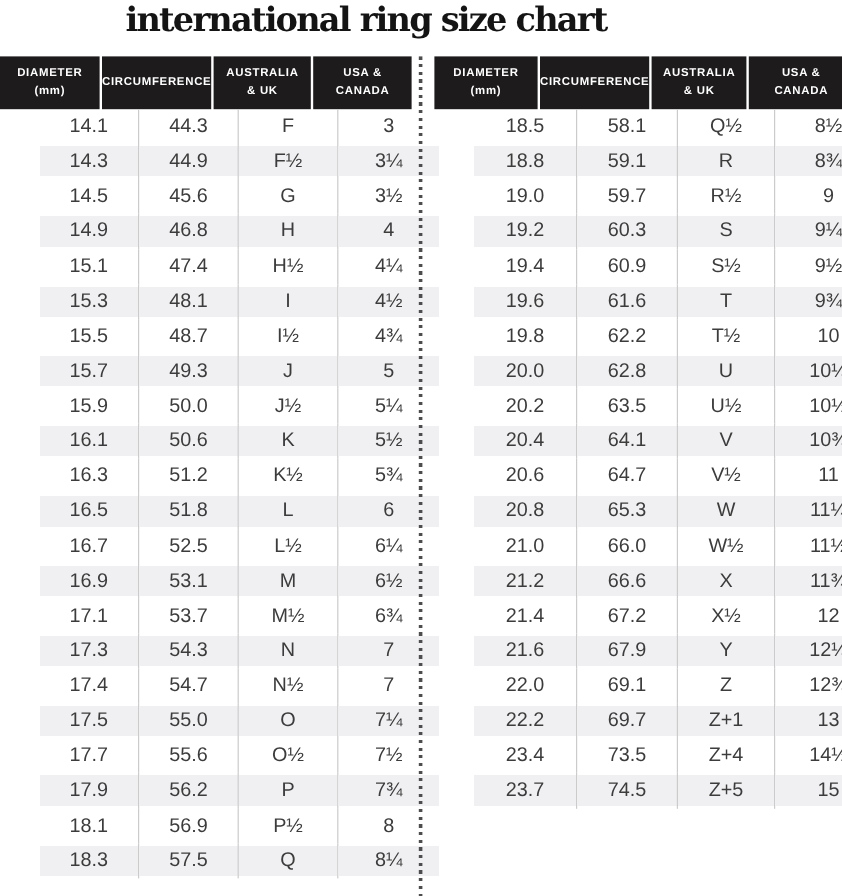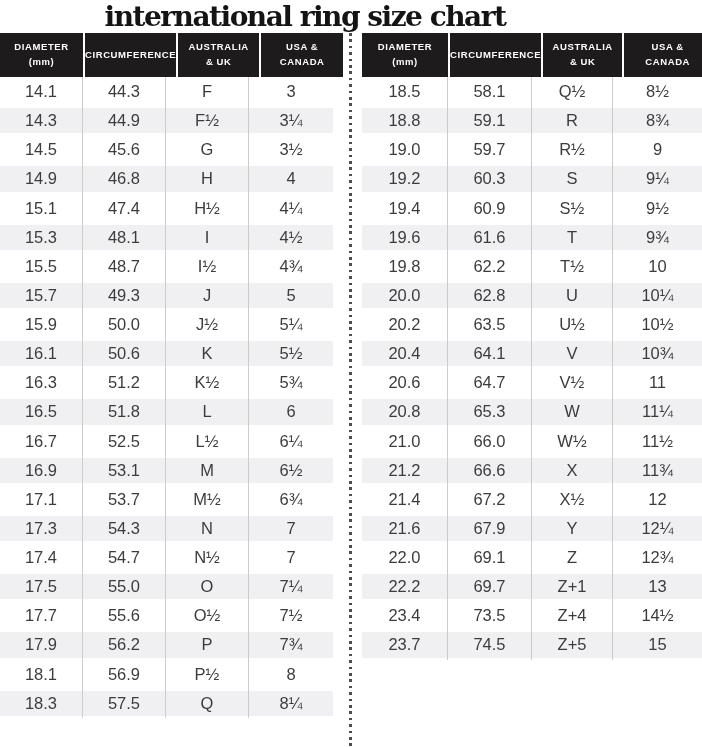--- a/index.html
+++ b/index.html
@@ -4,21 +4,21 @@
 <style>
   html, body { margin:0; padding:0; }
   body {
     width:702px; height:747px; overflow:hidden; background:#ffffff;
     font-family:"Liberation Sans", sans-serif;
     -webkit-font-smoothing:antialiased;
   }
   .page { width:702px; height:747px; position:relative; }
 
   .title {
-    margin:0; height:33px; line-height:34px;
+    margin:0; height:47px; line-height:34px;
     text-align:center; margin-right:92px;
     font-family:"DejaVu Serif", serif; font-weight:bold;
     font-size:28px; letter-spacing:-1.5px; color:#141414;
     white-space:nowrap;
   }
 
   .tables { display:flex; height:714px; align-items:stretch; }
 
   .table-block { display:flex; flex-direction:column; }
   .table-block.left  { width:333px; }
@@ -41,21 +41,21 @@
   .th:first-child { margin-left:0; }
   .left  .th:nth-child(1){ flex:0 0 83px; }
   .left  .th:nth-child(2){ flex:0 0 81px; }
   .left  .th:nth-child(3){ flex:0 0 81px; }
   .left  .th:nth-child(4){ flex:0 0 82px; }
   .right .th:nth-child(1){ flex:0 0 86px; }
   .right .th:nth-child(2){ flex:0 0 82px; }
   .right .th:nth-child(3){ flex:0 0 79px; }
   .right .th:nth-child(4){ flex:0 0 87px; }
 
-  table { border-collapse:separate; border-spacing:0; table-layout:fixed; width:100%; }
+  table { border-collapse:separate; border-spacing:0; table-layout:fixed; width:100%;padding-left:33px; }
   tbody td {
     height:29.13px; box-sizing:border-box;
     text-align:center; vertical-align:middle;
     font-size:16.5px; color:#3d3c3c;
     padding:2px 0; background-clip:content-box;
     border-right:1px solid #cbcbcb;
   }
   tbody td:last-child { border-right:none; }
   tbody tr:nth-child(even) td { background-color:#f0f0f2; }
 </style>

